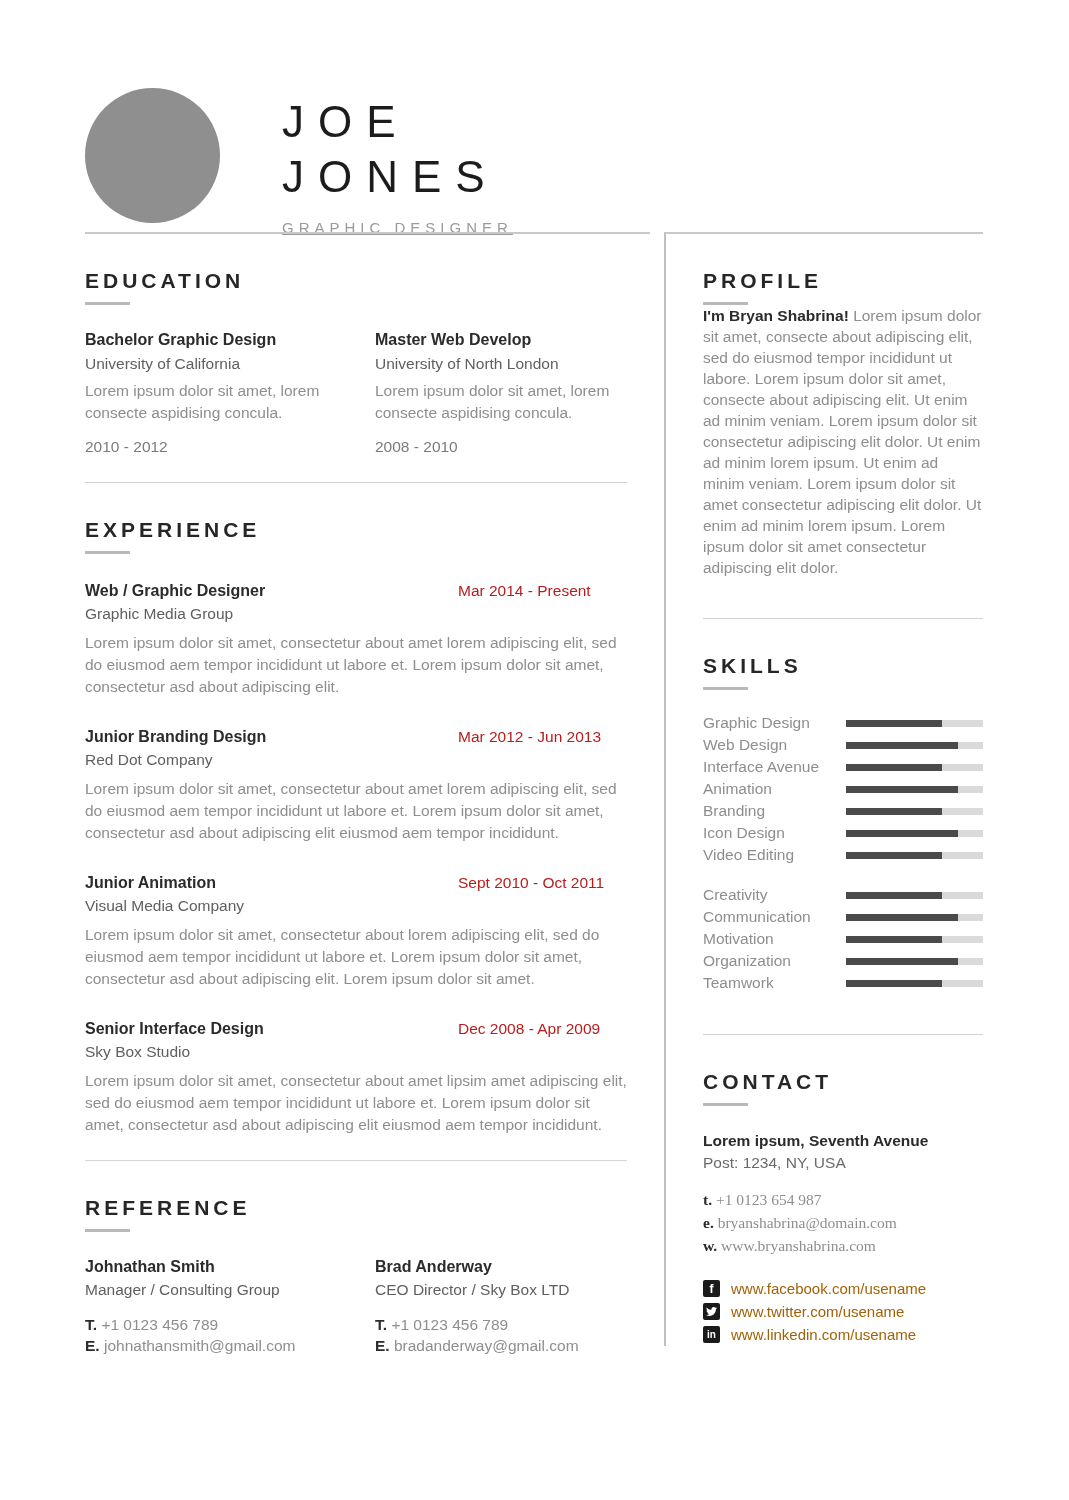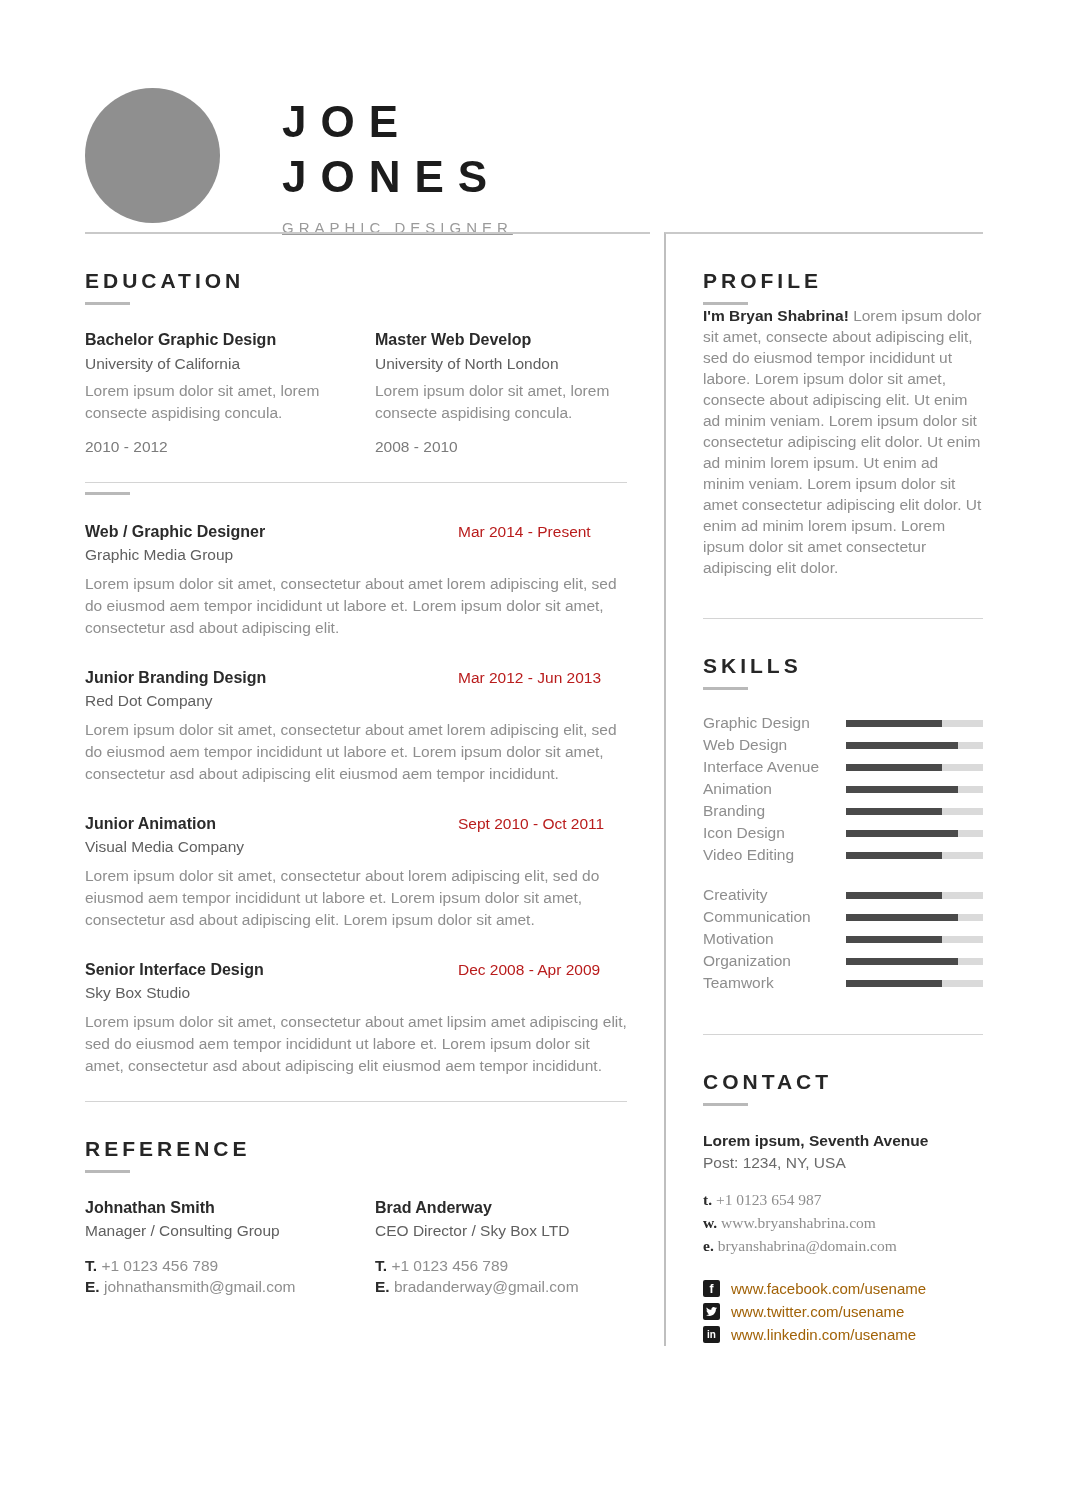--- a/index.html
+++ b/index.html
@@ -13,21 +13,21 @@
   }
   *{margin:0;padding:0;box-sizing:border-box;}
   html,body{background:#ffffff;}
   body{font-family:"Liberation Sans","DejaVu Sans",sans-serif;}
   .page{width:1069px;height:1500px;background:#fff;overflow:hidden;position:relative;}
 
   
   .header{margin:88px 0 0 85px;display:flex;align-items:flex-start;height:144px;}
   .avatar{width:135px;height:135px;border-radius:50%;background:var(--avatar);flex:0 0 auto;}
   .name-block{margin-left:62px;padding-top:6px;}
-  .name{font-size:44px;letter-spacing:14px;font-weight:700;color:#1c1c1c;line-height:55px;}
+  .name{font-size:44px;letter-spacing:14px;font-weight:400;color:#1c1c1c;line-height:55px;}
   .job-title{margin-top:15px;font-size:15px;letter-spacing:5px;color:#9a9a9a;font-weight:400;text-decoration:underline;}
 
   
   .columns{display:flex;margin-left:85px;min-height:1125px;align-items:flex-start;}
   .col-left{width:565px;border-top:2px solid var(--rule);padding-right:23px;}
   .col-right{margin-left:14px;width:319px;border-left:2px solid var(--vrule);border-top:2px solid var(--rule);padding-left:37px;}
 
   .sec-h{font-size:21px;font-weight:600;letter-spacing:4px;color:#262626;margin-top:34px;line-height:25px;}
   .sec-rule{width:45px;height:3px;background:var(--underline);margin-top:9px;}
   .divider{border-bottom:1px solid var(--divider);}
@@ -121,20 +121,21 @@
             <div class="edu-school">University of North London</div>
             <div class="edu-desc">Lorem ipsum dolor sit amet, lorem consecte aspidising concula.</div>
             <div class="edu-dates">2008 - 2010</div>
           </div>
         </div>
       </section>
 
       <div class="divider"></div>
 
       <section>
+        <h2 class="sec-h">EXPERIENCE</h2>
         <div class="sec-rule"></div>
         <div class="xp-list">
 
           <div class="xp-item">
             <div class="xp-head">
               <div class="xp-title">Web / Graphic Designer</div>
               <div class="xp-dates">Mar 2014 - Present</div>
             </div>
             <div class="xp-company">Graphic Media Group</div>
             <div class="xp-desc">Lorem ipsum dolor sit amet, consectetur about amet lorem adipiscing elit, sed do eiusmod aem tempor incididunt ut labore et. Lorem ipsum dolor sit amet, consectetur asd about adipiscing elit.</div>
@@ -300,22 +301,22 @@
 
       <section>
         <h2 class="sec-h">CONTACT</h2>
         <div class="sec-rule"></div>
 
         <div class="contact-addr1">Lorem ipsum, Seventh Avenue</div>
         <div class="contact-addr2">Post: 1234, NY, USA</div>
 
         <div class="contact-lines">
           <div class="contact-line"><b>t.</b> <span>+1 0123 654 987</span></div>
+          <div class="contact-line"><b>e.</b> <span>bryanshabrina@domain.com</span></div>
           <div class="contact-line"><b>w.</b> <span>www.bryanshabrina.com</span></div>
-          <div class="contact-line"><b>e.</b> <span>bryanshabrina@domain.com</span></div>
         </div>
 
         <div class="social">
           <div class="social-row">
             <span class="social-icon">
                 <span class="glyph">f</span>
               </span>
             <span class="social-url">www.facebook.com/usename</span>
           </div>
           <div class="social-row">

